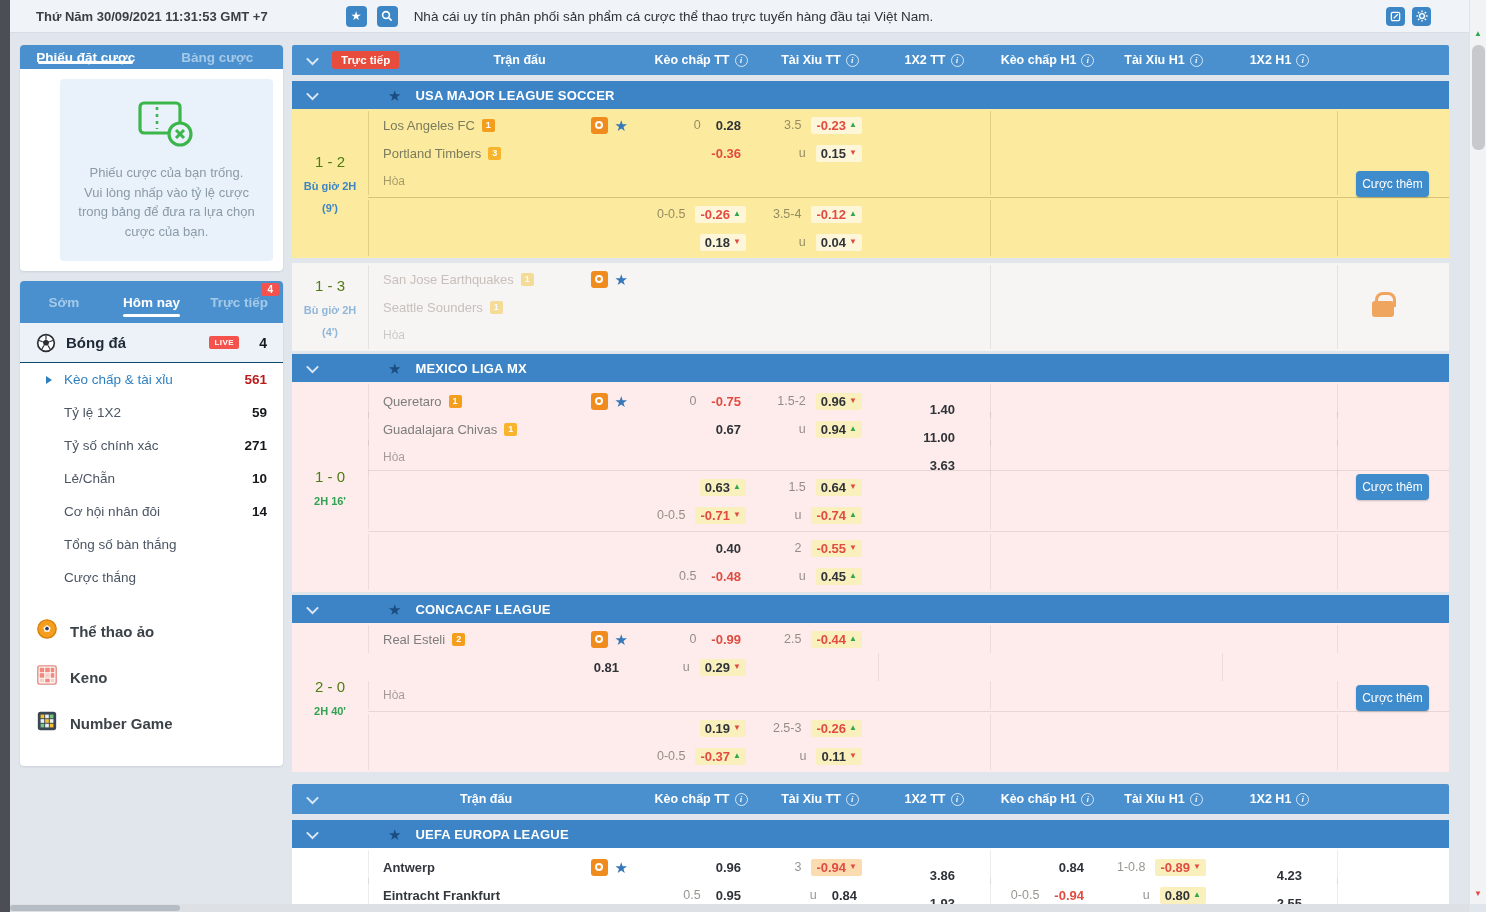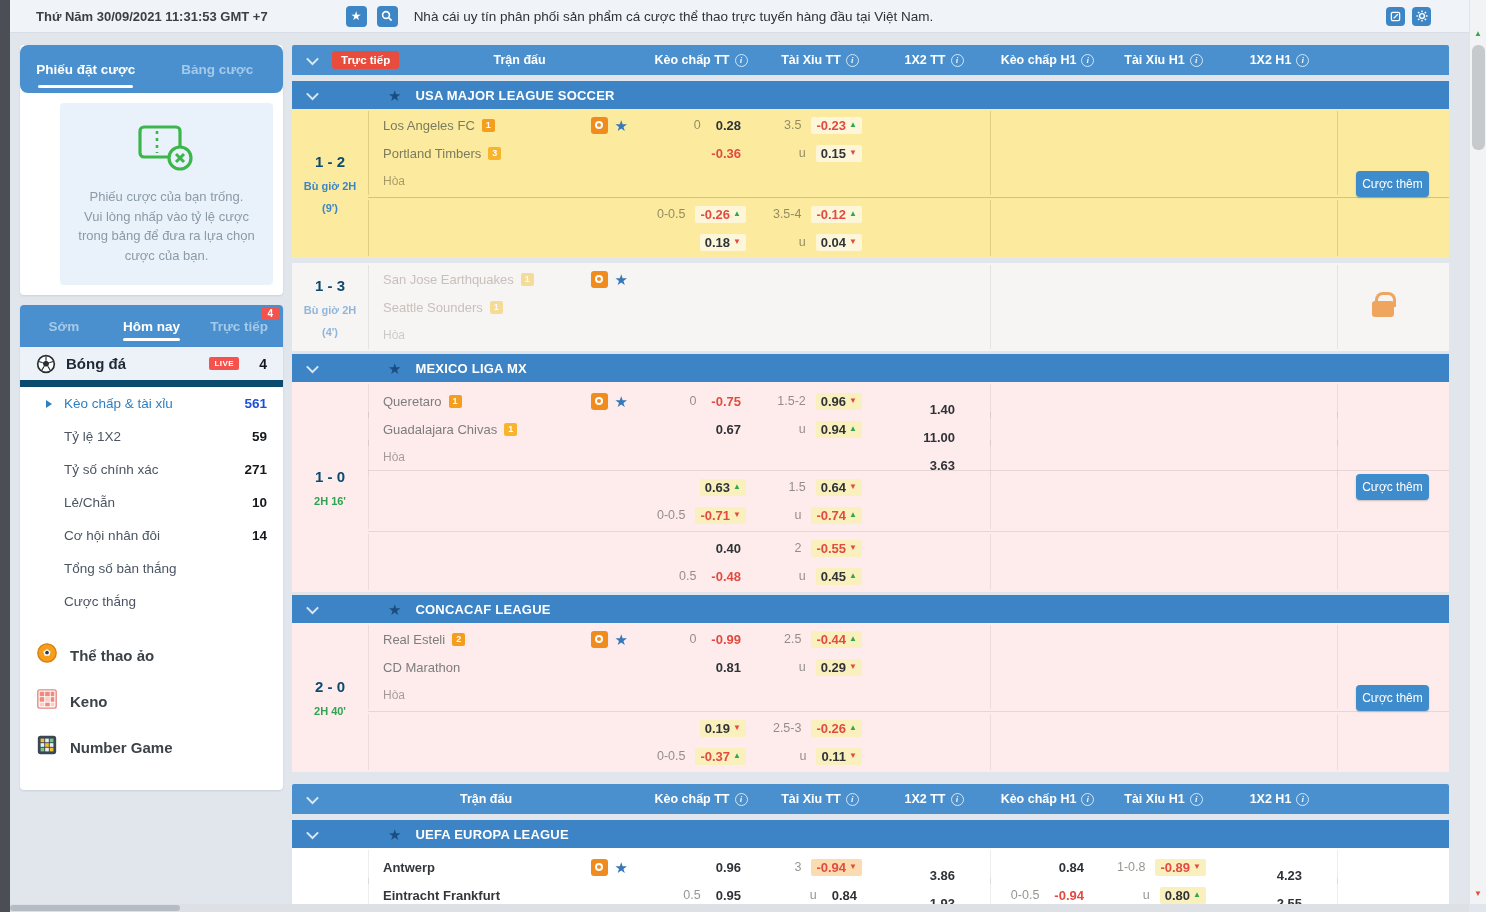--- a/index.html
+++ b/index.html
@@ -26,46 +26,46 @@
   .tb-right{display:flex;gap:7px;margin-left:auto;margin-right:24px;}
   .tb-right .tb-btn{width:19px;height:19px;}
 
   
   .page{position:absolute;left:10px;top:33px;width:1459px;height:871px;background:#e1e6ed;overflow:hidden;}
   .sidebar{position:absolute;left:10px;top:12px;width:263px;}
   .main{position:absolute;left:282px;top:12px;width:1157px;bottom:0;overflow:hidden;}
 
   
   .panel{background:#fff;border-radius:4px;box-shadow:0 1px 2px rgba(50,60,80,.12);overflow:hidden;}
-  .bs-tabs{height:48px;background:#4a90ce;display:flex;border-radius:8px;}
+  .bs-tabs{height:24px;background:#4a90ce;display:flex;}
   .bs-tab{flex:1;display:flex;align-items:center;justify-content:center;font-size:13.5px;font-weight:700;
     color:#a5c9e8;position:relative;cursor:pointer;}
   .bs-tab.active{color:#fff;}
   .bs-tab.active::after{content:"";position:absolute;bottom:5px;left:14%;width:72%;height:3px;background:#fff;border-radius:2px;}
   .bs-body{padding:10px;}
   .bs-empty{background:#e9f2fb;border-radius:4px;padding:18px 14px 20px;text-align:center;margin-left:30px;}
   .bs-empty .txt{font-size:13px;color:#8b9aa7;line-height:1.5;margin-top:10px;}
 
   
   .menu-panel{margin-top:10px;height:485px;position:relative;}
   .mn-tabs{height:42px;background:#4a90ce;display:flex;position:relative;}
   .mn-tab{flex:1;display:flex;align-items:center;justify-content:center;font-size:13.5px;font-weight:700;color:#a5c9e8;position:relative;cursor:pointer;}
   .mn-tab.active{color:#fff;}
   .mn-tab.active::after{content:"";position:absolute;bottom:6px;left:18%;width:64%;height:3px;background:#fff;border-radius:2px;}
   .mn-badge{position:absolute;top:2px;right:4px;background:#f4524d;color:#fff;font-size:10px;font-weight:700;
     padding:1px 6px;border-radius:2px;}
-  .sport-row{height:40px;background:#edf2f8;display:flex;align-items:center;padding:0 16px;gap:10px;border-bottom:7px solid #0c4a6e;}
+  .sport-row{height:40px;background:#edf2f8;display:flex;align-items:center;padding:0 16px;gap:10px;border-bottom:1px solid #0c4a6e;}
   .sport-label{font-size:15px;font-weight:700;color:#1f2937;flex:1;}
   .live-badge{background:#f4524d;color:#fff;font-size:8px;font-weight:700;padding:2px 5px;border-radius:2px;letter-spacing:.5px;}
   .sport-count{font-size:14px;font-weight:700;color:#16181b;margin-left:10px;}
   .mn-item{height:33px;display:flex;align-items:center;padding:0 16px 0 44px;position:relative;cursor:pointer;}
   .mn-item .lbl{font-size:13.5px;color:#4b5563;flex:1;}
   .mn-item .cnt{font-size:13.5px;font-weight:700;color:#16181b;}
   .mn-item.active .lbl{color:#2e7fc0;}
-  .mn-item.active .cnt{color:#1d4ed8;}
+  .mn-item.active .cnt{color:#b91c1c;}
   .mn-item.active::before{content:"";position:absolute;left:26px;top:50%;transform:translateY(-50%);
     border-left:6px solid #2e7fc0;border-top:4px solid transparent;border-bottom:4px solid transparent;}
   .mn-games{margin-top:14px;}
   .game-row{height:46px;display:flex;align-items:center;gap:12px;padding:0 16px;cursor:pointer;}
   .game-row .lbl{font-size:15px;font-weight:600;color:#3b4248;}
 
   
   .colheader{height:30px;background:#4a90ce;display:flex;align-items:center;color:#fff;border-radius:2px 2px 0 0;}
   .h-lead{width:348px;display:flex;align-items:center;}
   .chev{width:9px;height:9px;border-left:2px solid rgba(255,255,255,.8);border-bottom:2px solid rgba(255,255,255,.8);
@@ -77,21 +77,21 @@
   .iicon{width:13px;height:13px;border:1px solid rgba(255,255,255,.75);border-radius:50%;font-size:9px;line-height:11px;
     text-align:center;font-style:italic;font-family:"Liberation Serif",serif;color:rgba(255,255,255,.9);cursor:pointer;}
   .w1{width:122px}.w2{width:116px}.w3{width:112px}.w4{width:115px}.w5{width:117px}.w6{width:115px}
 
   .leaguerow{height:28px;background:#3d84c6;display:flex;align-items:center;cursor:pointer;}
   .leaguerow .star{color:#1c4d80;font-size:15px;margin-left:56px;margin-right:14px;line-height:1;}
   .leaguerow .lname{color:#fff;font-size:13px;font-weight:700;letter-spacing:.2px;}
 
   .match{display:flex;position:relative;}
   .score-cell{width:76px;flex:0 0 auto;display:flex;flex-direction:column;align-items:center;justify-content:center;gap:2px;}
-  .score{font-size:15px;font-weight:700;color:#0c4a6e;}
+  .score{font-size:15px;font-weight:400;color:#4d7c0f;}
   .tline{font-size:11px;font-weight:700;margin-top:8px;}
   .t-blue{color:#3d86c6;} .t-green{color:#2fa352;}
   .rows{flex:1;display:flex;flex-direction:column;}
   .subrow{padding:2px 0;}
   .subrow + .subrow{border-top:1px solid rgba(0,0,0,.09);}
   .line{display:grid;grid-template-columns:272px 122px 116px 112px 115px 117px 115px 1fr;height:28px;}
   .c-match{display:flex;align-items:center;padding:0 8px 0 14px;gap:7px;border-left:1px solid rgba(0,0,0,.07);}
   .tname{font-size:13px;}
   .draw-lbl{font-size:12px;color:rgba(0,0,0,.35);}
   .tbadge{min-width:13px;height:13px;border-radius:2px;color:#fff;font-size:9px;font-weight:700;
@@ -674,23 +674,20 @@
                 <span class="ln">2.5</span>
                 <span class="val red hl">-0.44<span class="arr up">▲</span></span>
               </div>
               <div class="c-x12"></div>
               <div class="c-odds bl"></div>
               <div class="c-odds"></div>
               <div class="c-x12"></div>
               <div class="c-extra"></div>
             </div>
             <div class="line">
-              <div class="c-match">
-                <span class="tname">CD Marathon</span>
-              </div>
               <div class="c-odds">
                 <span class="val dark">0.81</span>
               </div>
               <div class="c-odds">
                 <span class="ln">u</span>
                 <span class="val dark hl">0.29<span class="arr down">▼</span></span>
               </div>
               <div class="c-x12"></div>
               <div class="c-odds bl"></div>
               <div class="c-odds"></div>

